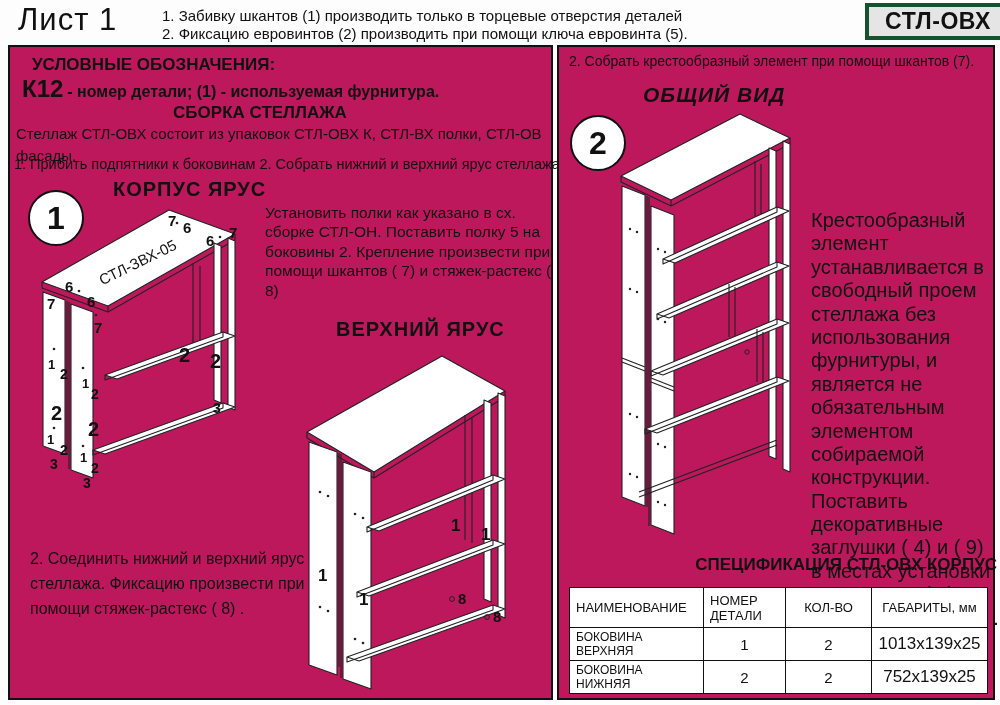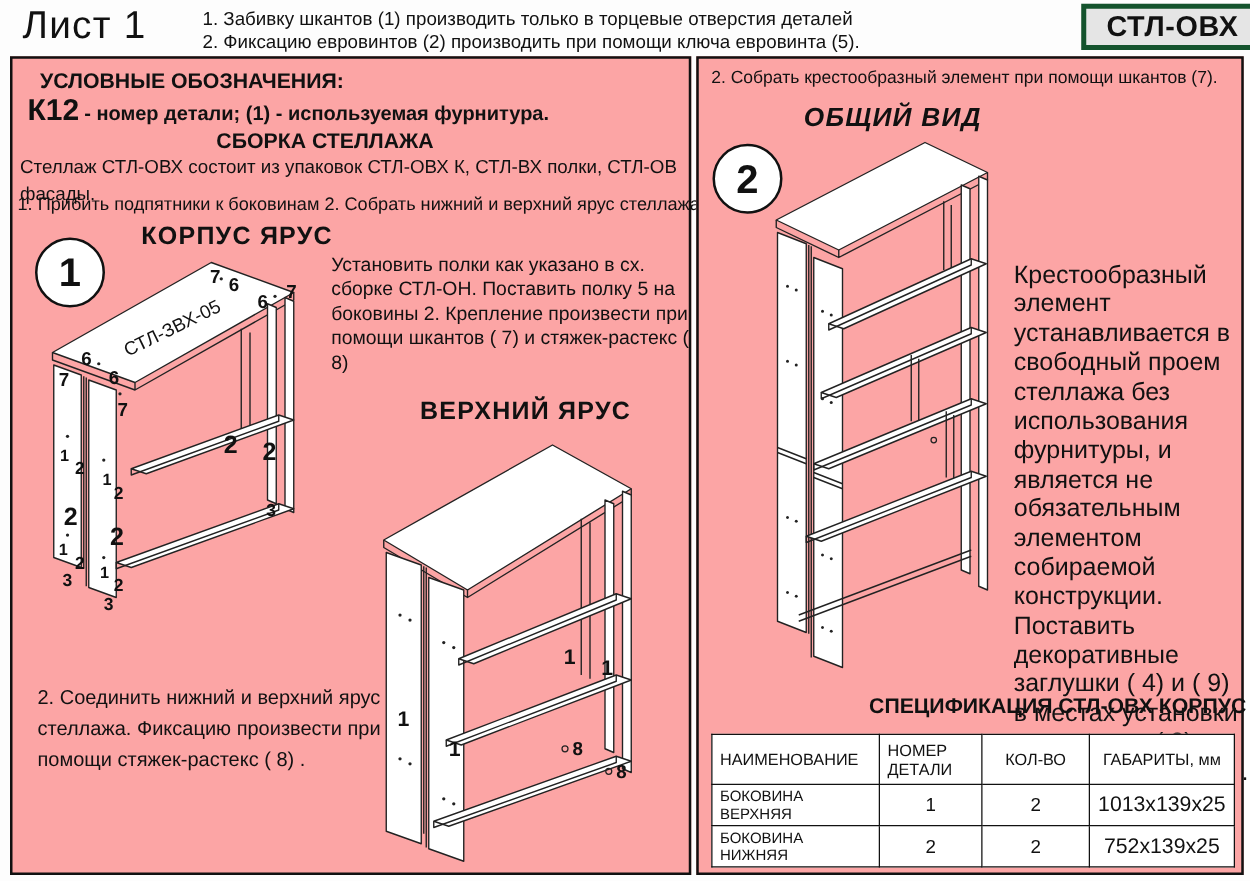--- a/index.html
+++ b/index.html
@@ -13,21 +13,21 @@
 
   
   .sheet-label { left:18px; top:2px; font-size:31px; font-weight:normal; letter-spacing:1px; }
   .hnote1 { left:162px; top:7px;  font-size:15px; }
   .hnote2 { left:162px; top:25px; font-size:15px; }
   .code-box { left:865px; top:3px; width:146px; height:37px; border:4px solid #14532d;
               display:flex; align-items:center; justify-content:center;
               font-size:23px; font-weight:bold; background:#e5e5e5; letter-spacing:.5px; }
 
   
-  .panel { border:2px solid #111; background:#fca5a5; }
+  .panel { border:2px solid #111; background:#be185d; }
   .left-panel  { left:8px;  top:45px; width:545px; height:655px; }
   .right-panel { left:557px; top:45px; width:438px; height:655px; }
 
   
   .legend-title { left:22px; top:8px; font-size:17px; font-weight:bold; }
   .legend-line  { left:12px; top:28px; font-size:16px; font-weight:bold; white-space:nowrap; }
   .legend-code  { font-size:24px; font-weight:bold; margin-right:4px; }
   .assembly-title { left:0; top:56px; width:500px; text-align:center; font-size:17px; font-weight:bold; }
   .intro { left:6px; top:76px; width:532px; font-size:15px; line-height:1.45; }
   .step1 { left:4px; top:109px; font-size:14.5px; white-space:nowrap; }

